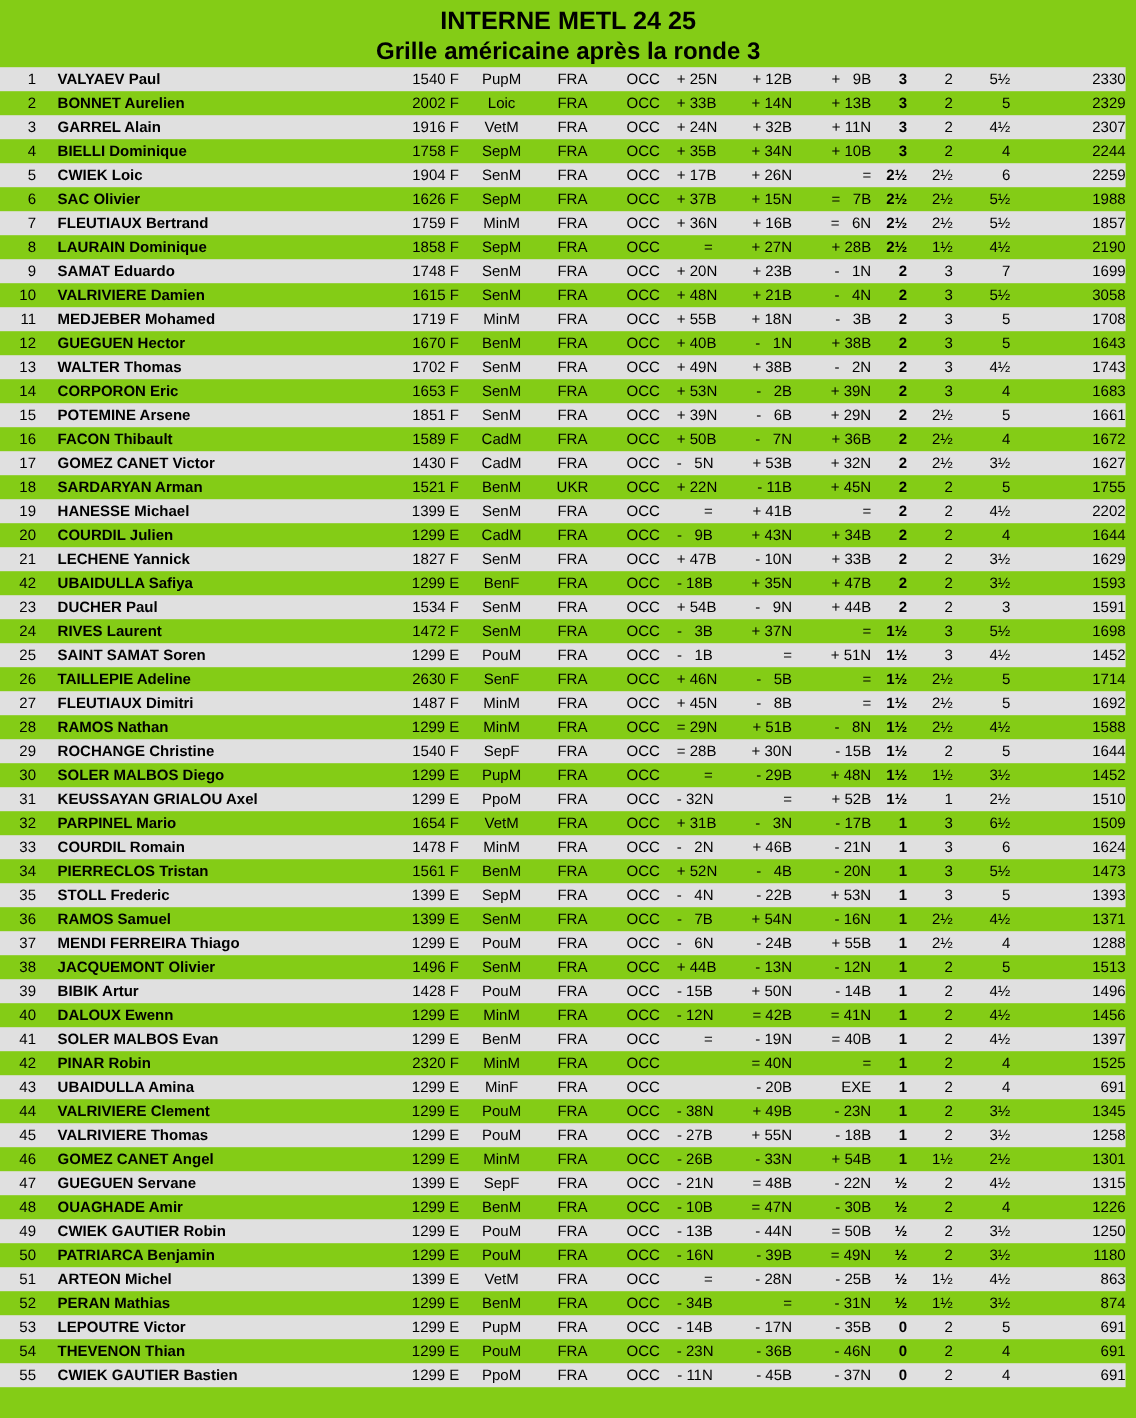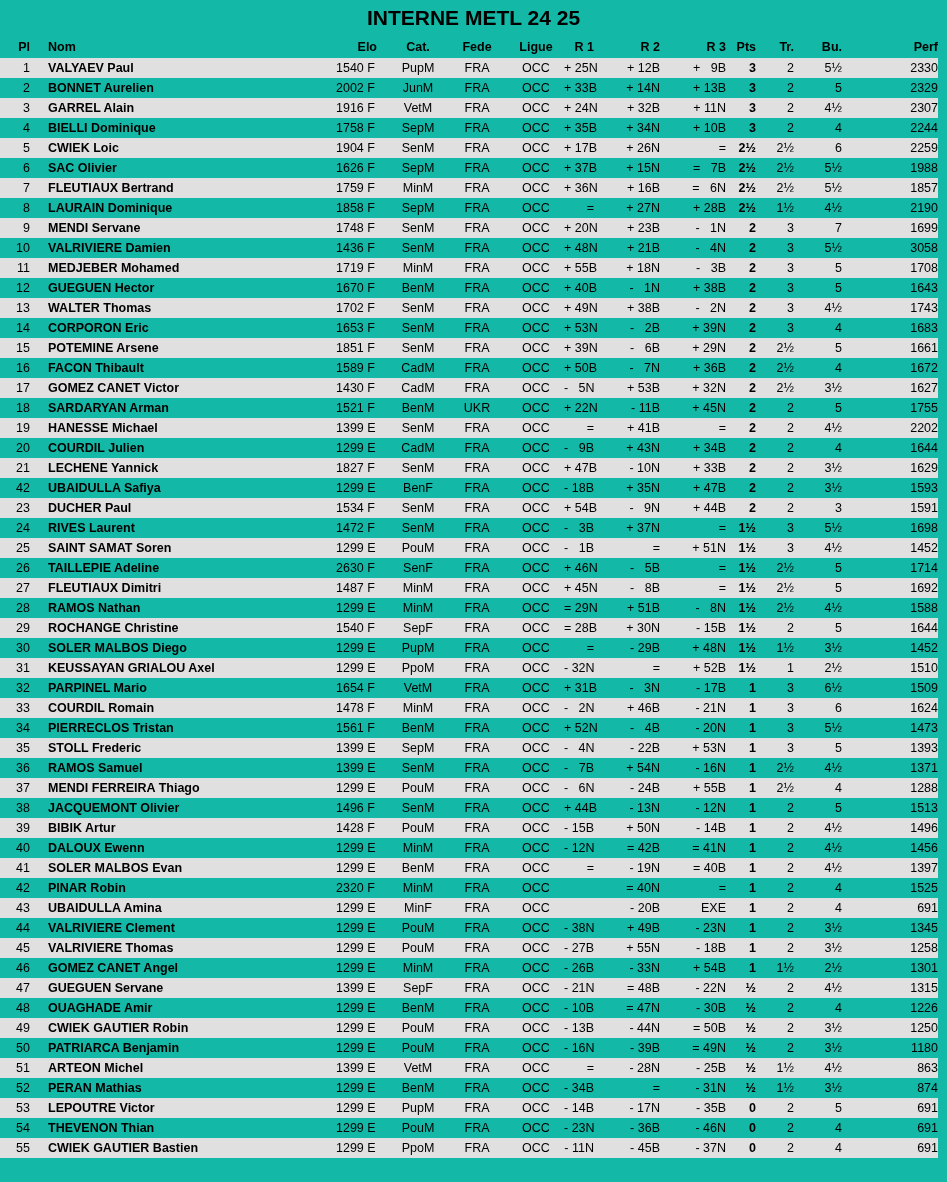--- a/index.html
+++ b/index.html
@@ -1,19 +1,19 @@
 <!DOCTYPE html>
 <html><head>
 <meta charset="utf-8">
 <style>
   html,body{margin:0;padding:0;background:#ffffff;}
   #page{
     position:relative;
     width:947px;height:1182px;
-    background:#14b8a6;
+    background:#84cc16;
     font-family:"Liberation Sans", sans-serif;
     color:#000;
     overflow:hidden;
   }
   #title{
     padding-top:5px;
     text-align:center;
     font-size:21px;
     font-weight:bold;
     line-height:26px;
@@ -38,50 +38,36 @@
   }
   .row{
     height:20px;
     font-size:12.5px;
   }
   .row.stripe{background:#e0e0e0;}
   .cell{overflow:visible;white-space:pre;}
   .c-pl{text-align:right;padding-right:6px;}
   .c-nom{text-align:left;padding-left:12px;font-weight:bold;}
   .h-nom{text-align:left;padding-left:12px;}
-  .c-elo{text-align:left;}
+  .c-elo{text-align:center;}
   .h-elo{text-align:right;padding-right:13px;}
   .c-cat,.c-fede,.c-ligue{text-align:center;}
   .c-r{text-align:right;}
   .c-pts{text-align:right;font-weight:bold;}
   .h-pts{text-align:right;}
   .c-num{text-align:right;}
   .c-perf{text-align:right;}
 </style>
 </head>
 <body>
 
 <div id="page">
   <div id="title">INTERNE METL 24 25</div>
+  <div id="subtitle">Grille américaine après la ronde 3</div>
 
-  <div id="header-row" class="grid">
-    <div class="cell c-pl">Pl</div>
-    <div class="cell h-nom">Nom</div>
-    <div class="cell h-elo">Elo</div>
-    <div class="cell c-cat">Cat.</div>
-    <div class="cell c-fede">Fede</div>
-    <div class="cell c-ligue">Ligue</div>
-    <div class="cell c-r">R 1</div>
-    <div class="cell c-r">R 2</div>
-    <div class="cell c-r">R 3</div>
-    <div class="cell h-pts">Pts</div>
-    <div class="cell c-num">Tr.</div>
-    <div class="cell c-num">Bu.</div>
-    <div class="cell c-perf">Perf</div>
-  </div>
 
   <div id="rows">
       <div class="grid row stripe">
         <div class="cell c-pl">1</div>
         <div class="cell c-nom">VALYAEV Paul</div>
         <div class="cell c-elo">1540 F</div>
         <div class="cell c-cat">PupM</div>
         <div class="cell c-fede">FRA</div>
         <div class="cell c-ligue">OCC</div>
         <div class="cell c-r">+ 25N</div>
@@ -89,21 +75,21 @@
         <div class="cell c-r">+  9B</div>
         <div class="cell c-pts">3</div>
         <div class="cell c-num">2</div>
         <div class="cell c-num">5½</div>
         <div class="cell c-perf">2330</div>
       </div>
       <div class="grid row">
         <div class="cell c-pl">2</div>
         <div class="cell c-nom">BONNET Aurelien</div>
         <div class="cell c-elo">2002 F</div>
-        <div class="cell c-cat">JunM</div>
+        <div class="cell c-cat">Loic</div>
         <div class="cell c-fede">FRA</div>
         <div class="cell c-ligue">OCC</div>
         <div class="cell c-r">+ 33B</div>
         <div class="cell c-r">+ 14N</div>
         <div class="cell c-r">+ 13B</div>
         <div class="cell c-pts">3</div>
         <div class="cell c-num">2</div>
         <div class="cell c-num">5</div>
         <div class="cell c-perf">2329</div>
       </div>
@@ -192,37 +178,37 @@
         <div class="cell c-r">=</div>
         <div class="cell c-r">+ 27N</div>
         <div class="cell c-r">+ 28B</div>
         <div class="cell c-pts">2½</div>
         <div class="cell c-num">1½</div>
         <div class="cell c-num">4½</div>
         <div class="cell c-perf">2190</div>
       </div>
       <div class="grid row stripe">
         <div class="cell c-pl">9</div>
-        <div class="cell c-nom">MENDI Servane</div>
+        <div class="cell c-nom">SAMAT Eduardo</div>
         <div class="cell c-elo">1748 F</div>
         <div class="cell c-cat">SenM</div>
         <div class="cell c-fede">FRA</div>
         <div class="cell c-ligue">OCC</div>
         <div class="cell c-r">+ 20N</div>
         <div class="cell c-r">+ 23B</div>
         <div class="cell c-r">-  1N</div>
         <div class="cell c-pts">2</div>
         <div class="cell c-num">3</div>
         <div class="cell c-num">7</div>
         <div class="cell c-perf">1699</div>
       </div>
       <div class="grid row">
         <div class="cell c-pl">10</div>
         <div class="cell c-nom">VALRIVIERE Damien</div>
-        <div class="cell c-elo">1436 F</div>
+        <div class="cell c-elo">1615 F</div>
         <div class="cell c-cat">SenM</div>
         <div class="cell c-fede">FRA</div>
         <div class="cell c-ligue">OCC</div>
         <div class="cell c-r">+ 48N</div>
         <div class="cell c-r">+ 21B</div>
         <div class="cell c-r">-  4N</div>
         <div class="cell c-pts">2</div>
         <div class="cell c-num">3</div>
         <div class="cell c-num">5½</div>
         <div class="cell c-perf">3058</div>

